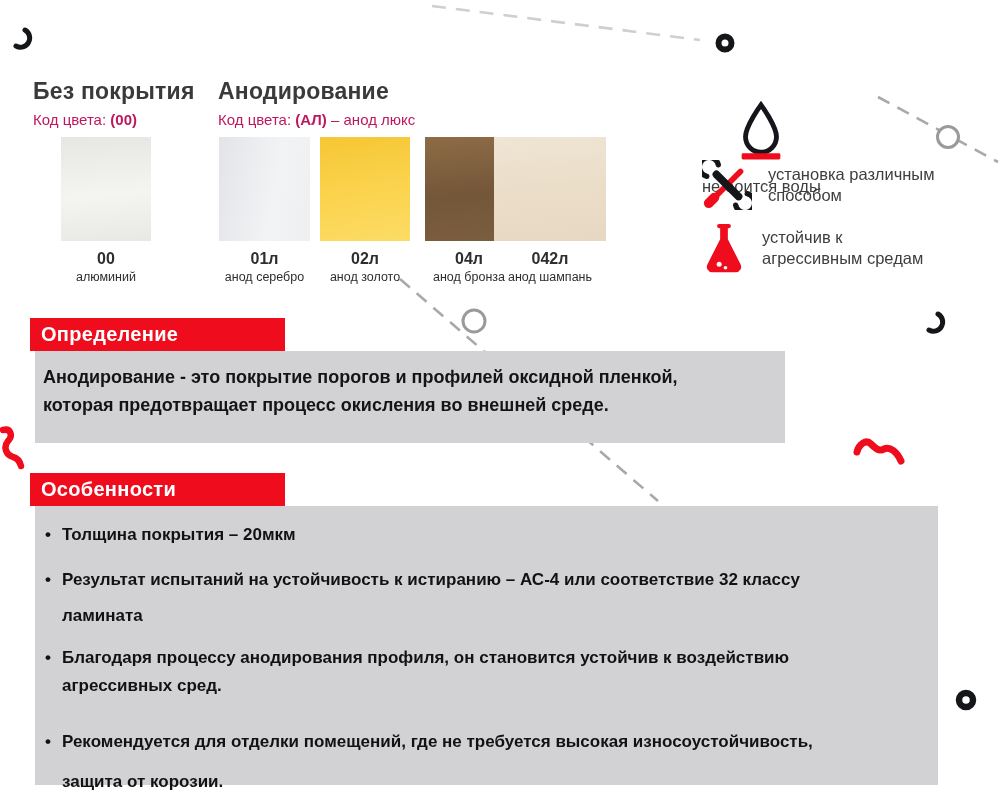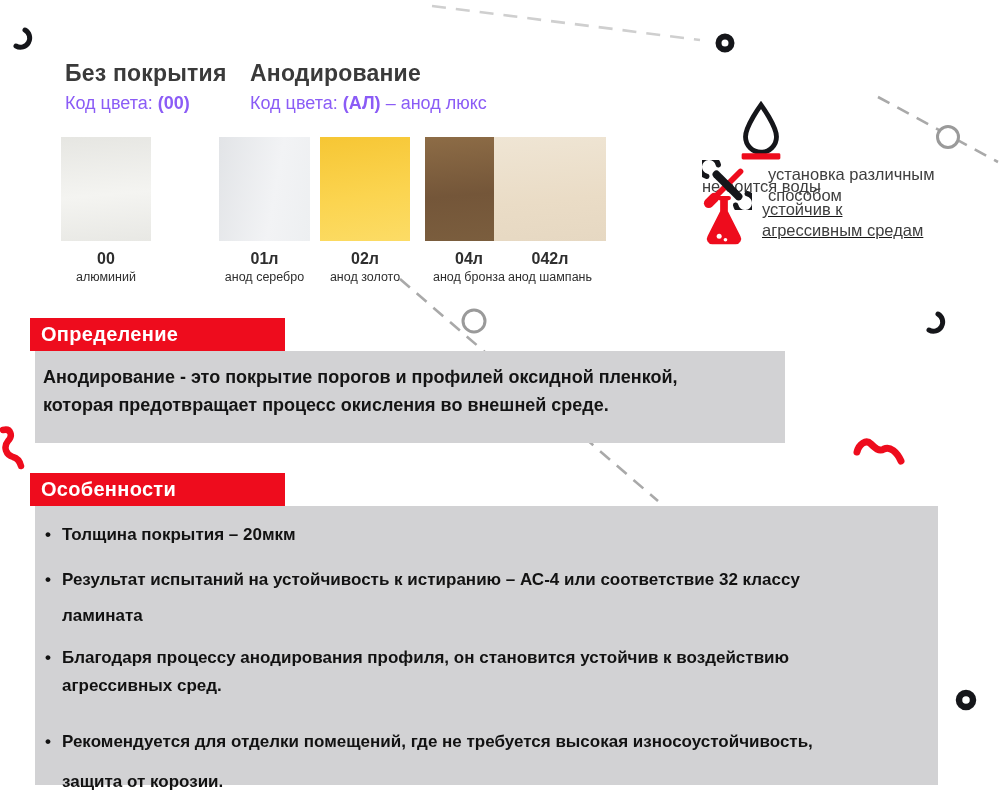--- a/index.html
+++ b/index.html
@@ -1,23 +1,23 @@
 <!DOCTYPE html>
 <html style="--red: #ee0c1d; --graybox: #d2d2d4; --heading: #3a3a3a; --body: #141414;"><head>
 <meta charset="utf-8">
 <style>
   html,body{margin:0;padding:0;background:#fff;}
   .canvas{position:relative;width:1000px;height:800px;background:#fff;overflow:hidden;
           font-family:"Liberation Sans", sans-serif;color:var(--body,#141414);}
   .decor{position:absolute;left:0;top:0;width:1000px;height:800px;z-index:0;pointer-events:none;}
 
   
-  .col-head{position:absolute;top:60px;z-index:2;margin-left:32px;}
+  .col-head{position:absolute;top:78px;z-index:2;}
   .col-head h1{margin:0;font-size:23px;font-weight:800;color:var(--heading,#3a3a3a);letter-spacing:.2px;}
-  .col-head .code{margin:6px 0 0 0;font-size:18px;color:#8b5cf6;font-weight:500;}
+  .col-head .code{margin:6px 0 0 0;font-size:15px;color:#be185d;font-weight:500;}
   .col-head .code b{font-weight:800;}
   .head-1{left:33px;} .head-2{left:218px;}
 
   
   .swatch{position:absolute;top:137px;text-align:center;z-index:2;}
   .chip{width:100%;height:104px;}
   .scode{margin-top:9px;font-size:16px;font-weight:700;color:#2e2e2e;}
   .sname{margin-top:2px;font-size:12.5px;font-weight:500;color:#2e2e2e;}
 
   
@@ -117,21 +117,21 @@
         <line x1="12" y1="40" x2="40" y2="12" stroke="var(--red,#ee0c1d)" stroke-width="6" stroke-linecap="round"></line>
         <line x1="7" y1="45" x2="13" y2="39" stroke="var(--red,#ee0c1d)" stroke-width="10" stroke-linecap="round"></line>
         <line x1="15" y1="15" x2="38" y2="38" stroke="#15161a" stroke-width="8" stroke-linecap="round"></line>
         <path d="M5 17 A 10 10 0 1 1 17 5" fill="none" stroke="#15161a" stroke-width="5.5" stroke-linecap="round"></path>
         <path d="M47 35 A 10 10 0 1 1 35 47" fill="none" stroke="#15161a" stroke-width="5.5" stroke-linecap="round"></path>
       </svg>
     </span>
     <span class="ftext">установка различным
 способом</span>
   </div>
-  <div class="feature" style="top:194px;text-decoration:underline;">
+  <div class="feature" style="top:222px;">
     <span class="ficon">
       <svg width="44" height="52" viewBox="0 0 44 54">
         <path d="M17 2 h10 a2.2 2.2 0 0 1 0 4.4 h-1 v11.5 L39 43.5 a5.8 5.8 0 0 1 -5 8.8 H10 a5.8 5.8 0 0 1 -5 -8.8 L18 17.9 V6.4 h-1 A2.2 2.2 0 0 1 17 2 Z" fill="var(--red,#ee0c1d)"></path>
         <circle cx="17" cy="44" r="2.6" fill="#fff"></circle>
         <circle cx="23.5" cy="47.5" r="1.9" fill="#fff"></circle>
       </svg>
     </span>
     <span class="ftext">устойчив к
 агрессивным средам</span>
   </div>

